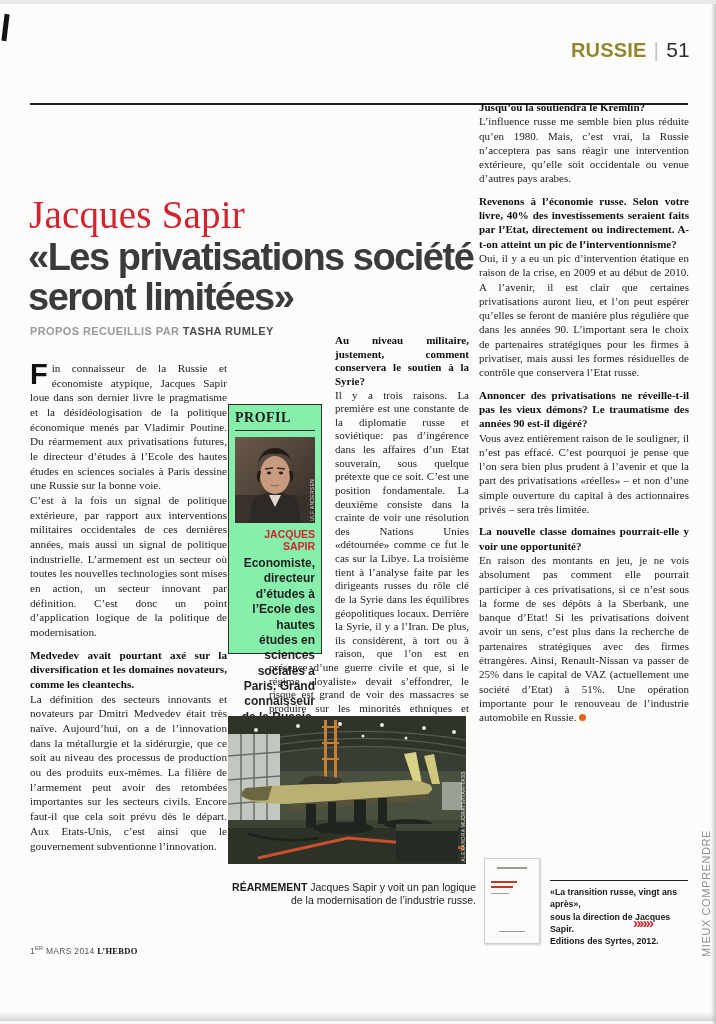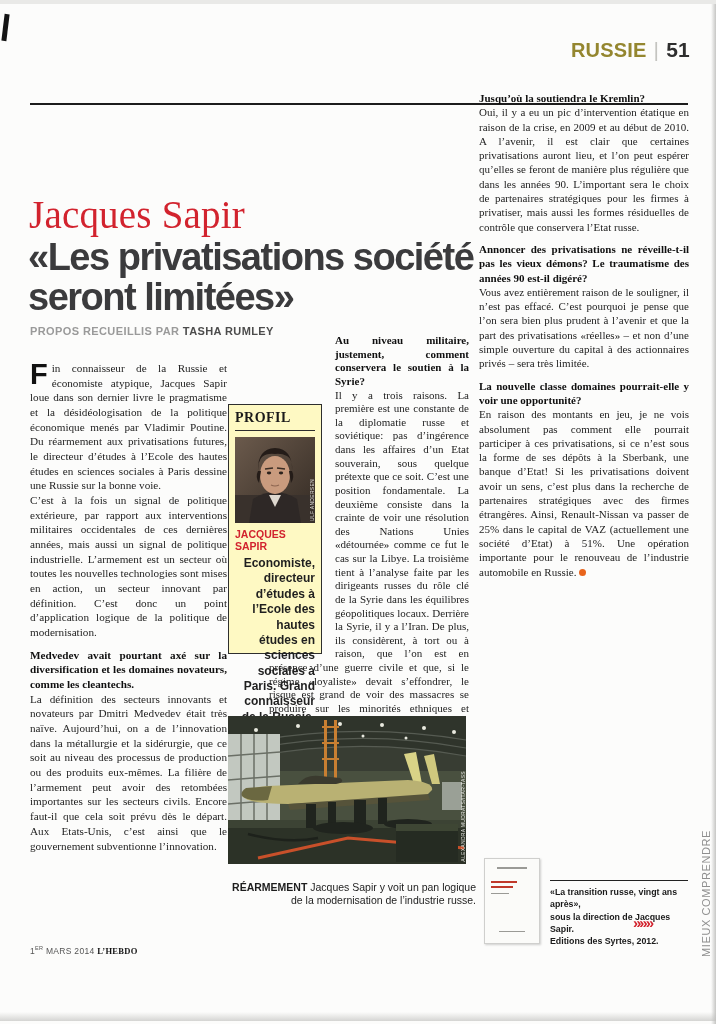--- a/index.html
+++ b/index.html
@@ -4,21 +4,21 @@
 <style>
   html,body{margin:0;padding:0;background:#e9e9e7;}
   .page{position:relative;width:716px;height:1024px;background:#fcfcfb;overflow:hidden;
         font-family:"Liberation Serif",serif;color:#232323;margin:4px auto;}
 
   
   .section-header{position:absolute;top:34px;right:26px;font-family:"Liberation Sans",sans-serif;
        font-size:20px;font-weight:700;letter-spacing:.2px;display:flex;align-items:center;gap:7px;}
   .section-name{color:#94862F;}
   .section-divider{color:#c4c4c0;font-weight:400;font-size:21px;}
-  .section-pagenum{color:#2e2e2e;font-weight:700;font-size:21px;}
+  .section-pagenum{color:#2e2e2e;font-weight:400;font-size:21px;}
 
   .rule-top{position:absolute;left:30px;top:99px;width:658px;height:2px;background:#1c1c1c;}
 
   
   .kicker{position:absolute;left:30px;top:109px;width:436px;font-size:16.5px;line-height:1.6;color:#2b2b2b;}
   .kicker .lead-bold{font-weight:700;color:#111;}
 
   
   .title-name{position:absolute;left:29px;top:188px;font-size:39px;color:#D2232E;letter-spacing:.2px;}
   .title-quote{position:absolute;left:28px;top:233px;width:470px;font-family:"Liberation Sans",sans-serif;
@@ -26,35 +26,35 @@
   .byline{position:absolute;left:30px;top:321px;font-family:"Liberation Sans",sans-serif;
        font-size:11px;letter-spacing:.4px;color:#9a9a9a;font-weight:700;}
   .byline .author{color:#4c4c4c;}
 
   
   .col{position:absolute;text-align:justify;}
   .col p{margin:0;}
   .col p.q{font-weight:700;color:#101010;margin-top:8px;}
   .col1{left:30px;top:357px;width:197px;font-size:11.2px;line-height:1.31;}
   .col2{left:269px;top:330px;width:200px;font-size:11px;line-height:1.24;}
-  .col3{left:479px;top:87px;width:210px;font-size:11px;line-height:1.3;}
+  .col3{left:479px;top:96px;width:210px;font-size:11px;line-height:1.3;}
   .dropcap{float:left;font-family:"Liberation Sans",sans-serif;font-weight:700;font-size:29px;
        line-height:25px;padding:1px 4px 0 0;color:#111;}
   .wrap-spacer{float:left;width:66px;height:262px;margin-top:62px;}
   .endmark{display:inline-block;width:7px;height:7px;border-radius:50%;background:#E8641B;margin-left:3px;}
 
   
   .profil-box{position:absolute;left:228px;top:400px;width:94px;height:250px;border:1px solid #2e2e2e;
-       background:#fef9c3;box-sizing:border-box;padding:5px 6px;font-family:"Liberation Sans",sans-serif;}
+       background:#86efac;box-sizing:border-box;padding:5px 6px;font-family:"Liberation Sans",sans-serif;}
   .profil-header{font-family:"Liberation Serif",serif;font-weight:700;font-size:14px;letter-spacing:.5px;
        color:#1a1a1a;border-bottom:1px solid #2e2e2e;padding-bottom:4px;margin-bottom:6px;}
   .profil-photo{position:relative;width:100%;height:86px;overflow:hidden;background:#4a3c31;}
   .vcredit{position:absolute;right:0;bottom:2px;writing-mode:vertical-rl;transform:rotate(180deg);
        font-size:5px;color:#e6e6e2;letter-spacing:.3px;font-family:"Liberation Sans",sans-serif;}
-  .profil-name{color:#D2232E;font-weight:700;font-size:10.5px;line-height:1.1;margin:6px 0 4px;}
+  .profil-name{color:#D2232E;font-weight:700;font-size:10.5px;line-height:1.1;margin:6px 0 4px;text-align:right;}
   .profil-bio{font-size:12px;line-height:1.28;color:#1f1f1f;text-align:right;font-weight:bold;}
 
   
   .factory-photo{position:absolute;left:228px;top:712px;width:238px;height:148px;background:#3f443c;overflow:hidden;}
   .photo-caption{position:absolute;left:228px;top:866px;width:248px;font-family:"Liberation Sans",sans-serif;
        font-size:10.5px;line-height:1.3;color:#1d1d1d;text-align:right;}
   .photo-caption .cap-bold{font-weight:700;}
 
   
   .book-box{position:absolute;left:484px;top:854px;display:flex;width:206px;}
@@ -111,20 +111,22 @@
   </div>
 
   <div class="col col2">
     <div class="wrap-spacer"></div>
     <p class="q" style="margin-top:0;">Au niveau militaire, justement, comment conservera le soutien à la Syrie?</p>
     <p class="a">Il y a trois raisons. La première est une constante de la diplomatie russe et soviétique: pas d’ingérence dans les affaires d’un Etat souverain, sous quelque prétexte que ce soit. C’est une position fondamentale. La deuxième consiste dans la crainte de voir une résolution des Nations Unies «détournée» comme ce fut le cas sur la Libye. La troisième tient à l’analyse faite par les dirigeants russes du rôle clé de la Syrie dans les équilibres géopolitiques locaux. Derrière la Syrie, il y a l’Iran. De plus, ils considèrent, à tort ou à raison, que l’on est en présence d’une guerre civile et que, si le régime «loyaliste» devait s’effondrer, le risque est grand de voir des massacres se produire sur les minorités ethniques et religieuses.</p>
   </div>
 
   <div class="col col3">
     <p class="q" style="margin-top:0;">Jusqu’où la soutiendra le Kremlin?</p>
+    <p class="a">L’influence russe me semble bien plus réduite qu’en 1980. Mais, c’est vrai, la Russie n’acceptera pas sans réagir une intervention extérieure, qu’elle soit occidentale ou venue d’autres pays arabes.</p>
+    <p class="q">Revenons à l’économie russe. Selon votre livre, 40% des investissements seraient faits par l’Etat, directement ou indirectement. A-t-on atteint un pic de l’interventionnisme?</p>
     <p class="a">Oui, il y a eu un pic d’intervention étatique en raison de la crise, en 2009 et au début de 2010. A l’avenir, il est clair que certaines privatisations auront lieu, et l’on peut espérer qu’elles se feront de manière plus régulière que dans les années 90. L’important sera le choix de partenaires stratégiques pour les firmes à privatiser, mais aussi les formes résiduelles de contrôle que conservera l’Etat russe.</p>
     <p class="q">Annoncer des privatisations ne réveille-t-il pas les vieux démons? Le traumatisme des années 90 est-il digéré?</p>
     <p class="a">Vous avez entièrement raison de le souligner, il n’est pas effacé. C’est pourquoi je pense que l’on sera bien plus prudent à l’avenir et que la part des privatisations «réelles» – et non d’une simple ouverture du capital à des actionnaires privés – sera très limitée.</p>
     <p class="q">La nouvelle classe domaines pourrait-elle y voir une opportunité?</p>
     <p class="a"><span>En raison des montants en jeu, je ne vois absolument pas comment elle pourrait participer à ces privatisations, si ce n’est sous la forme de ses dépôts à la Sberbank, une banque d’Etat! Si les privatisations doivent avoir un sens, c’est plus dans la recherche de partenaires stratégiques avec des firmes étrangères. Ainsi, Renault-Nissan va passer de 25% dans le capital de VAZ (actuellement une société d’Etat) à 51%. Une opération importante pour le renouveau de l’industrie automobile en Russie.</span><span class="endmark"></span></p>
   </div>
 
   <div class="profil-box">
     <div class="profil-header">PROFIL</div>
     <div class="profil-photo">

